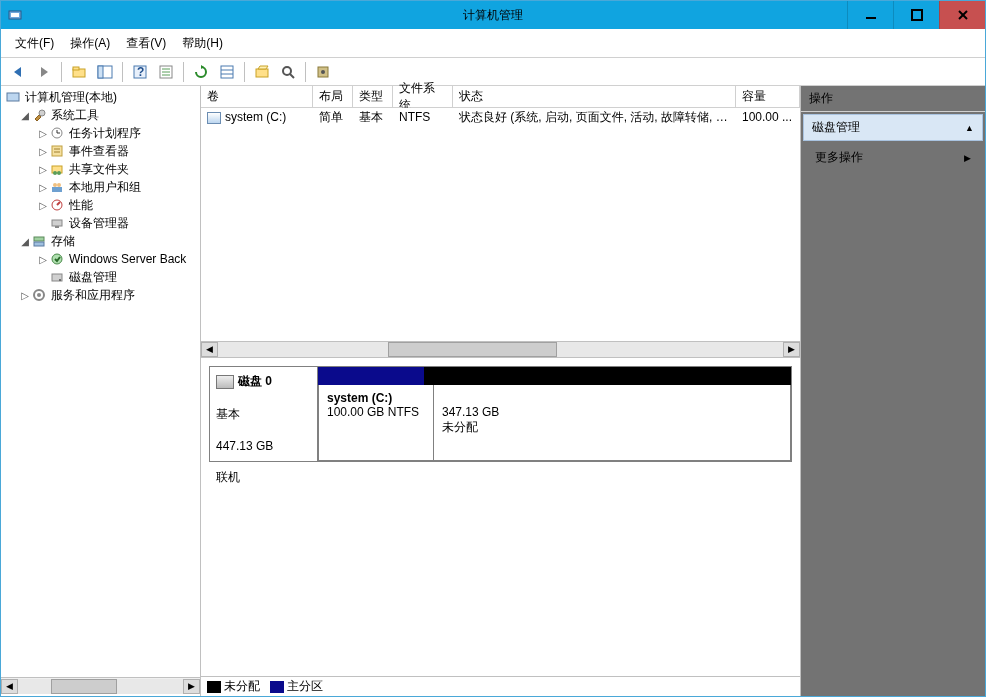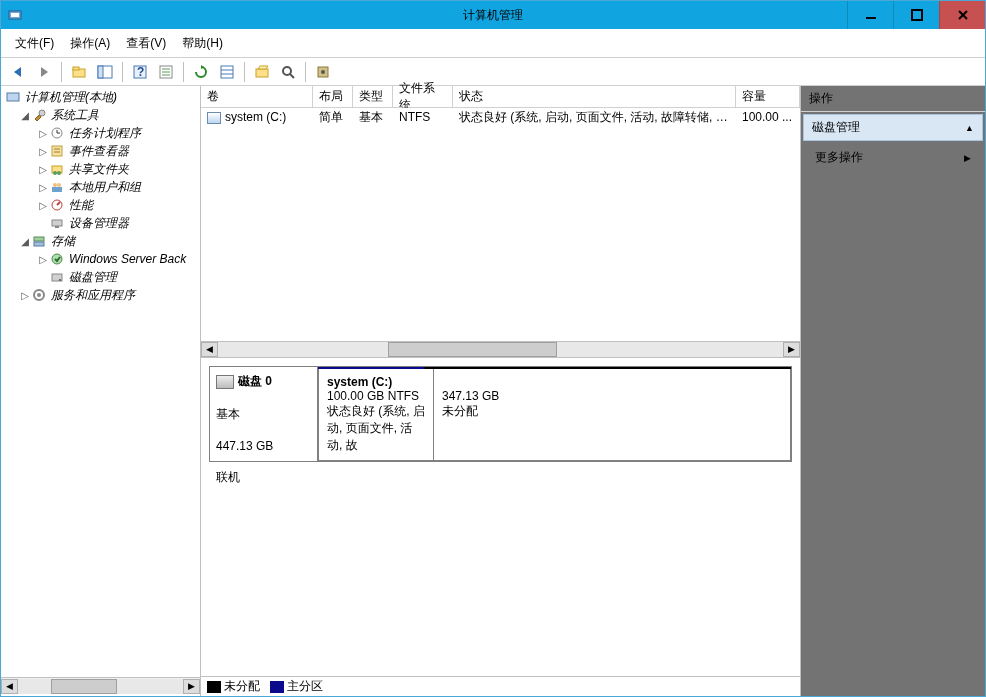--- a/index.html
+++ b/index.html
@@ -16,21 +16,21 @@
 .toolbar .tb-btn { width: 22px; height: 22px; display: flex; align-items: center; justify-content: center; border: 1px solid transparent; }
 .toolbar .sep { width: 1px; height: 20px; background: #c0c0c0; margin: 0 2px; }
 .workspace { flex: 1; display: flex; min-height: 0; }
 .tree-pane { width: 200px; border-right: 1px solid #c0c0c0; overflow: hidden; display: flex; flex-direction: column; padding: 2px 0; }
 .tree-pane .tree { flex: 1; overflow: auto; }
 .tree ul { list-style: none; }
 .tree li { white-space: nowrap; }
 .tree .row { display: flex; align-items: center; height: 18px; padding-left: 4px; }
 .tree .expander { width: 12px; display: inline-flex; justify-content: center; color: #5b5b5b; font-size: 10px; }
 .tree .icon { width: 16px; height: 16px; display: inline-flex; align-items: center; justify-content: center; margin-right: 2px; }
-.tree .label { padding: 0 2px; font-style: italic; }
+.tree .label { padding: 0 2px; }
 .tree ul ul .row { padding-left: 18px; }
 .tree ul ul ul .row { padding-left: 36px; }
 .hscroll-bottom { height: 17px; border-top: 1px solid #c0c0c0; display: flex; align-items: center; background: #f0f0f0; }
 .hscroll-bottom .arrow { width: 17px; height: 15px; background: #ddd; border: 1px solid #b0b0b0; display: flex; align-items: center; justify-content: center; font-size: 9px; }
 .hscroll-bottom .track { flex: 1; background: #e8e8e8; height: 15px; position: relative; }
 .hscroll-bottom .thumb { position: absolute; left: 20%; width: 40%; top: 0; bottom: 0; background: #cdcdcd; border: 1px solid #a0a0a0; }
 .center-pane { flex: 1; display: flex; flex-direction: column; border-right: 1px solid #c0c0c0; min-width: 0; }
 .vol-header { display: flex; border-bottom: 1px solid #d0d0d0; background: #fff; height: 22px; align-items: stretch; }
 .vol-header .col { border-right: 1px solid #d0d0d0; padding: 3px 6px; display: flex; align-items: center; }
 .vol-list { flex: 1.2; overflow: auto; background: #fff; min-height: 0; }
@@ -379,21 +379,20 @@
         </div>
         <div class="disk-parts">
           <div class="bars">
             <div class="bar-primary" style="flex:100"></div>
             <div class="bar-unalloc" style="flex:347"></div>
           </div>
           <div class="bodies">
             <div class="part-body" style="flex:100">
               <div><b>system  (C:)</b></div>
               <div>100.00 GB NTFS</div>
-              <div>状态良好 (系统, 启动, 页面文件, 活动, 故</div>
             </div>
             <div class="part-body" style="flex:347">
               <div>&nbsp;</div>
               <div>347.13 GB</div>
               <div>未分配</div>
             </div>
           </div>
         </div>
       </div>
     </div>

